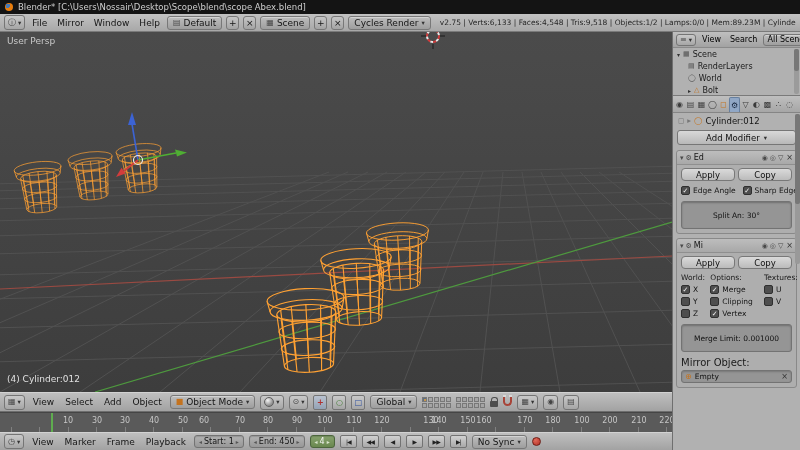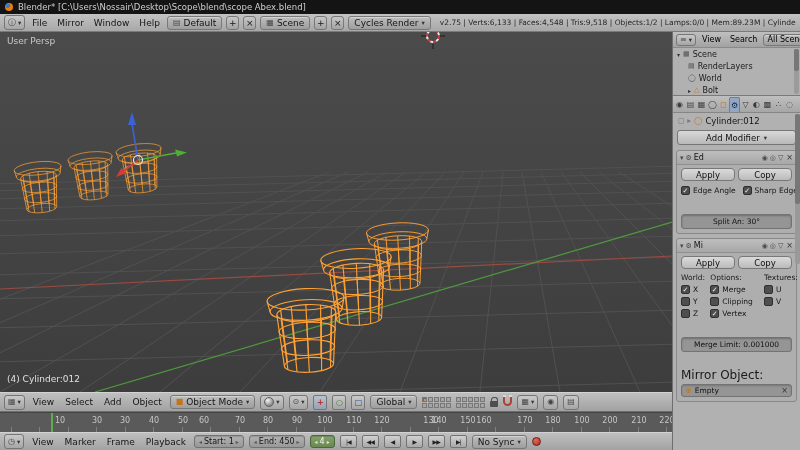--- a/index.html
+++ b/index.html
@@ -89,26 +89,26 @@
   .p-h{height:14px;display:flex;align-items:center;gap:2px;padding:0 3px;font-size:8px;background:linear-gradient(#bdbdbd,#a8a8a8);border-bottom:1px solid #8f8f8f;border-radius:3px 3px 0 0;color:#141414;white-space:nowrap}
   .p-h .ico{font-size:7px;color:#4a4a4a}
   .p-h .push{margin-left:auto}
   .p-h .x{font-size:8px;color:#333;margin-left:1px}
   .p-b{padding:3px 4px 4px}
   .btnrow{display:flex;gap:3px}
   .btn{flex:1;height:13px;display:flex;align-items:center;justify-content:center;font-size:8.5px;background:linear-gradient(#dadada,#bbb);border:1px solid #787878;border-radius:4px;color:#101010}
   .ckrow{display:flex;gap:7px;margin-top:5px}
   .ck{display:flex;align-items:center;gap:3px;font-size:7.5px;color:#141414;white-space:nowrap}
   .box{flex:0 0 auto;width:9px;height:9px;background:#4e4e4e;border:1px solid #2f2f2f;border-radius:2px;color:#f0f0f0;font-size:7px;line-height:8px;text-align:center}
-  .field{margin-top:19px;height:15px;display:flex;align-items:center;justify-content:center;background:#959595;border:1px solid #737373;border-radius:3px;font-size:7.5px;color:#111;box-shadow:inset 0 1px 2px rgba(0,0,0,.25);white-space:nowrap}
+  .field{margin-top:6px;height:28px;display:flex;align-items:center;justify-content:center;background:#959595;border:1px solid #737373;border-radius:3px;font-size:7.5px;color:#111;box-shadow:inset 0 1px 2px rgba(0,0,0,.25);white-space:nowrap}
   .cols{display:flex;margin-top:4px}
   .col{display:flex;flex-direction:column;gap:3px;font-size:7.5px}
   .col .hd{color:#1a1a1a}
   .c1{width:30px}.c2{width:55px}.c3{width:28px}
-  .lbl{margin-top:16px;font-size:12px;color:#1a1a1a}
+  .lbl{margin-top:5px;font-size:10px;color:#1a1a1a}
   .objfield{margin-top:2px;height:13px;display:flex;align-items:center;gap:3px;background:#959595;border:1px solid #737373;border-radius:3px;padding:0 3px;font-size:7.5px;color:#111;box-shadow:inset 0 1px 2px rgba(0,0,0,.2)}
   .objfield .dot{font-size:8px;color:#c4731f;line-height:1}
   .objfield .x{margin-left:auto;font-size:8px;color:#333}
   .pr-scroll{position:absolute;right:0;top:18px;width:5px;height:150px;background:#999;border-radius:2px}
   .pr-scroll i{display:block;width:5px;height:90px;background:#777;border-radius:2px}
 </style>
 </head>
 <body>
 
 <div class="app">
@@ -303,21 +303,21 @@
         </span>
         <span class="ebtn">
           <span class="glyph">◉</span>
         </span>
         <span class="ebtn">
           <span class="glyph">▤</span>
         </span>
       </div>
 
       <div class="ruler">
-        <span style="left:60px">10</span>
+        <span style="left:68px">10</span>
         <span style="left:97px">30</span>
         <span style="left:125px">30</span>
         <span style="left:154px">40</span>
         <span style="left:183px">50</span>
         <span style="left:204px">60</span>
         <span style="left:240px">70</span>
         <span style="left:268px">80</span>
         <span style="left:297px">90</span>
         <span style="left:325px">100</span>
         <span style="left:354px">110</span>

